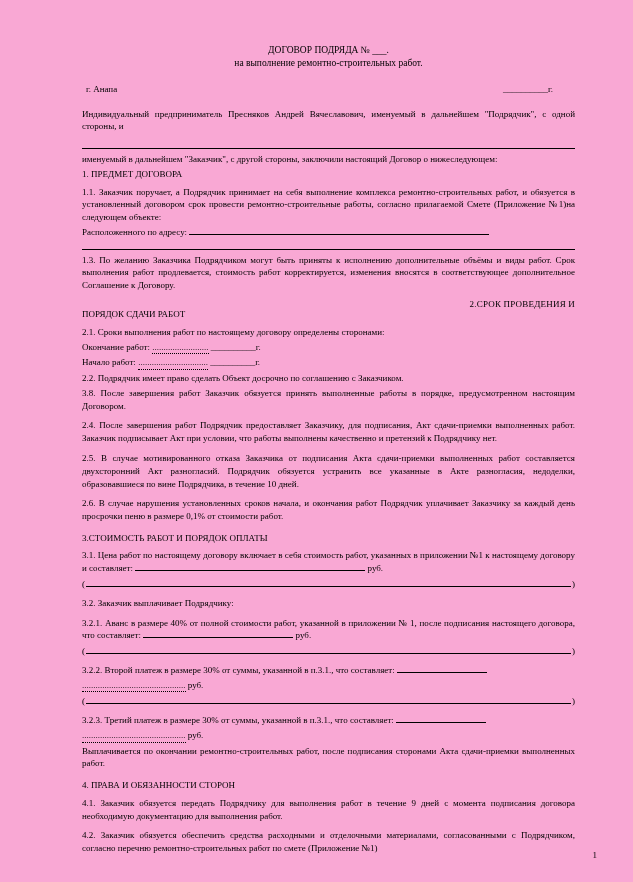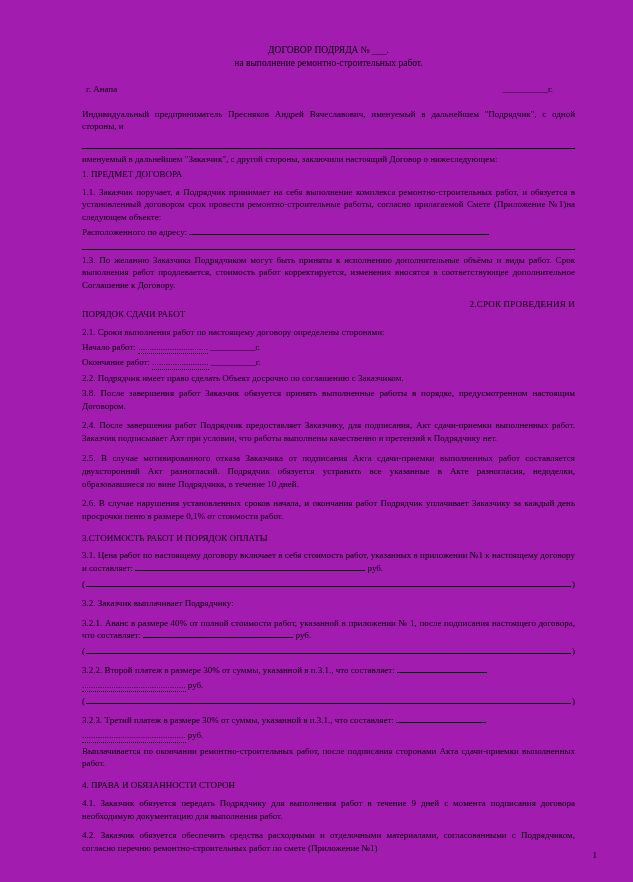--- a/index.html
+++ b/index.html
@@ -8,21 +8,21 @@
     background: #ffffff;
   }
   body {
     font-family: "Liberation Serif", serif;
     color: #000000;
   }
   .page {
     position: relative;
     width: 633px;
     height: 882px;
-    background: #a21caf;
+    background: #f9a8d4;
     overflow: hidden;
     box-sizing: border-box;
     padding: 44px 58px 20px 82px;
   }
   .doc-title {
     text-align: center;
     font-size: 9.5px;
     line-height: 1.35;
     font-weight: normal;
     margin: 0 0 14px 0;
@@ -128,27 +128,27 @@
   </p>
   <span class="rule-full"></span>
 
   <p class="para">1.3. По желанию Заказчика Подрядчиком могут быть приняты к исполнению дополнительные объёмы и виды работ. Срок выполнения работ продлевается, стоимость работ корректируется, изменения вносятся в соответствующее дополнительное Соглашение к Договору.</p>
 
   <p class="right-head">2.СРОК               ПРОВЕДЕНИЯ                И</p>
   <p class="left-head">ПОРЯДОК СДАЧИ РАБОТ</p>
 
   <p class="para tight">2.1. Сроки выполнения работ по настоящему договору определены сторонами:</p>
   <p class="para tight">
+    <span>Окончание работ:</span>
+    <span class="dotted">.........................</span>
+    <span>__________г.</span>
+  </p>
+  <p class="para tight">
     <span>Начало работ:</span>
     <span class="dotted">...............................</span>
-    <span>__________г.</span>
-  </p>
-  <p class="para tight">
-    <span>Окончание работ:</span>
-    <span class="dotted">.........................</span>
     <span>__________г.</span>
   </p>
   <p class="para tight">2.2. Подрядчик имеет право сделать Объект досрочно по соглашению с Заказчиком.</p>
   <p class="para">3.8. После завершения работ Заказчик обязуется принять выполненные работы в порядке, предусмотренном настоящим Договором.</p>
   <p class="para">2.4. После завершения работ Подрядчик предоставляет Заказчику, для подписания, Акт сдачи-приемки выполненных работ. Заказчик подписывает Акт при условии, что работы выполнены качественно и претензий к Подрядчику нет.</p>
   <p class="para">2.5. В случае мотивированного отказа Заказчика от подписания Акта сдачи-приемки выполненных работ составляется двухсторонний Акт разногласий. Подрядчик обязуется устранить все указанные в Акте разногласия, недоделки, образовавшиеся по вине Подрядчика, в течение 10 дней.</p>
   <p class="para">2.6. В случае нарушения установленных сроков начала, и окончания работ Подрядчик уплачивает Заказчику за каждый день просрочки пеню в размере 0,1% от стоимости работ.</p>
 
   <p class="section-head spaced">3.СТОИМОСТЬ РАБОТ И ПОРЯДОК ОПЛАТЫ</p>
 

